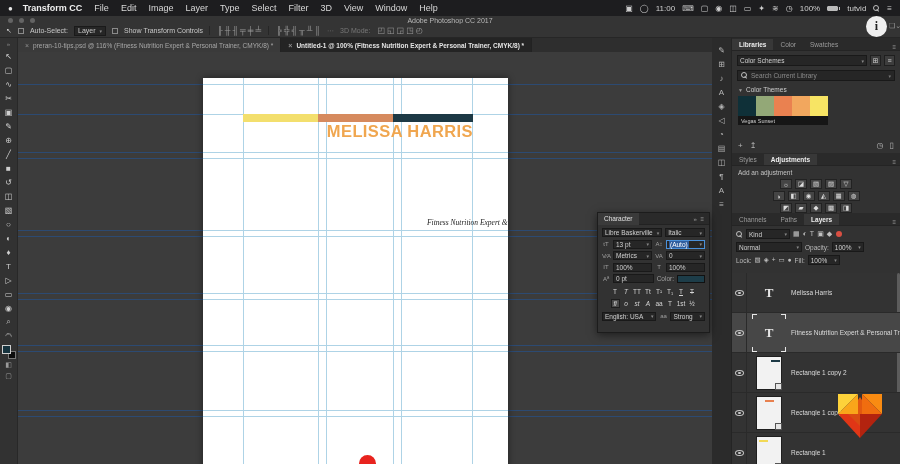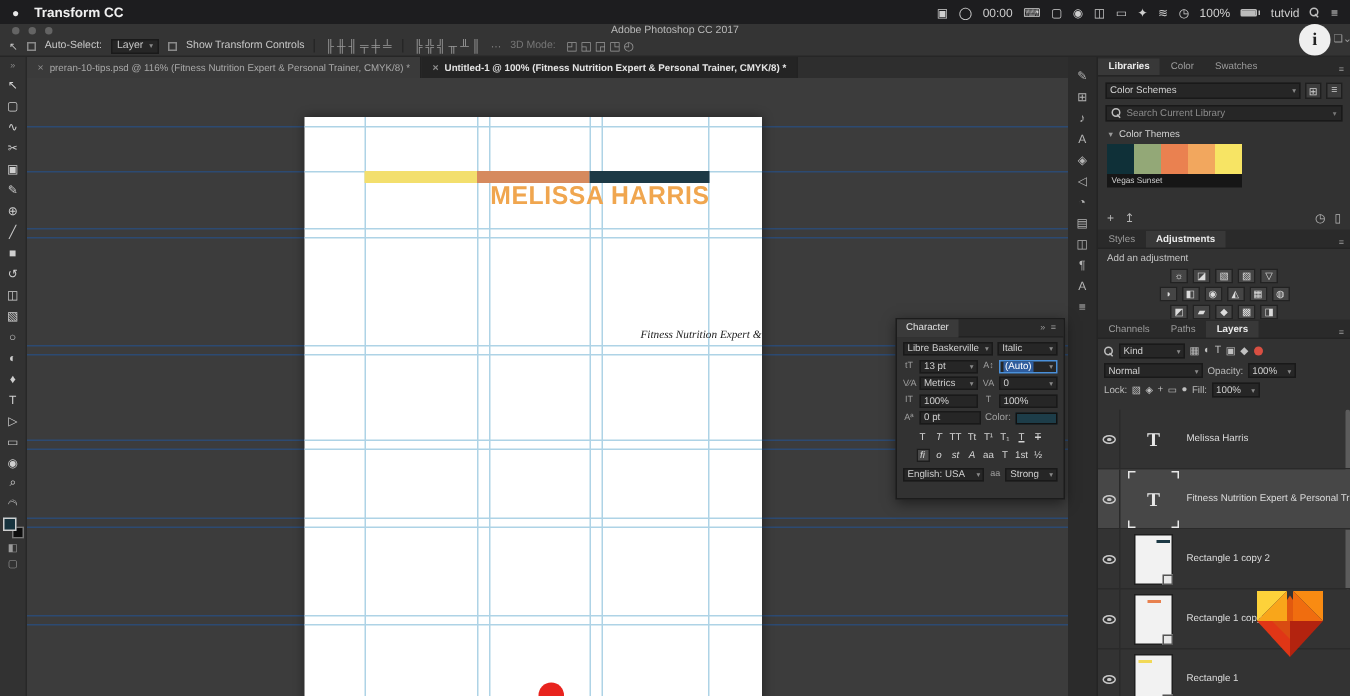--- a/index.html
+++ b/index.html
@@ -169,25 +169,38 @@
   .tutvid-logo { position:absolute; left:836px; top:386px; z-index:80; }
 </style>
 </head>
 <body>
 
 <div class="screen">
 
   <div class="menubar">
     <span class="apple">●</span>
     <span class="appname">Transform CC</span>
+    <nav id="menus">
+        <span>File</span>
+        <span>Edit</span>
+        <span>Image</span>
+        <span>Layer</span>
+        <span>Type</span>
+        <span>Select</span>
+        <span>Filter</span>
+        <span>3D</span>
+        <span>View</span>
+        <span>Window</span>
+        <span>Help</span>
+      </nav>
     <div class="menu-right">
       <span id="mr-icons" style="display:inline-flex;gap:7px;align-items:center;">
           <span class="gl">▣</span>
           <span class="gl">◯</span>
-          <span>00:00</span>
+          <span>11:00</span>
           <span class="gl">⌨</span>
           <span class="gl">▢</span>
           <span class="gl">◉</span>
           <span class="gl">◫</span>
           <span class="gl">▭</span>
           <span class="gl">✦</span>
           <span class="gl">≋</span>
           <span class="gl">◷</span>
         </span>
 

